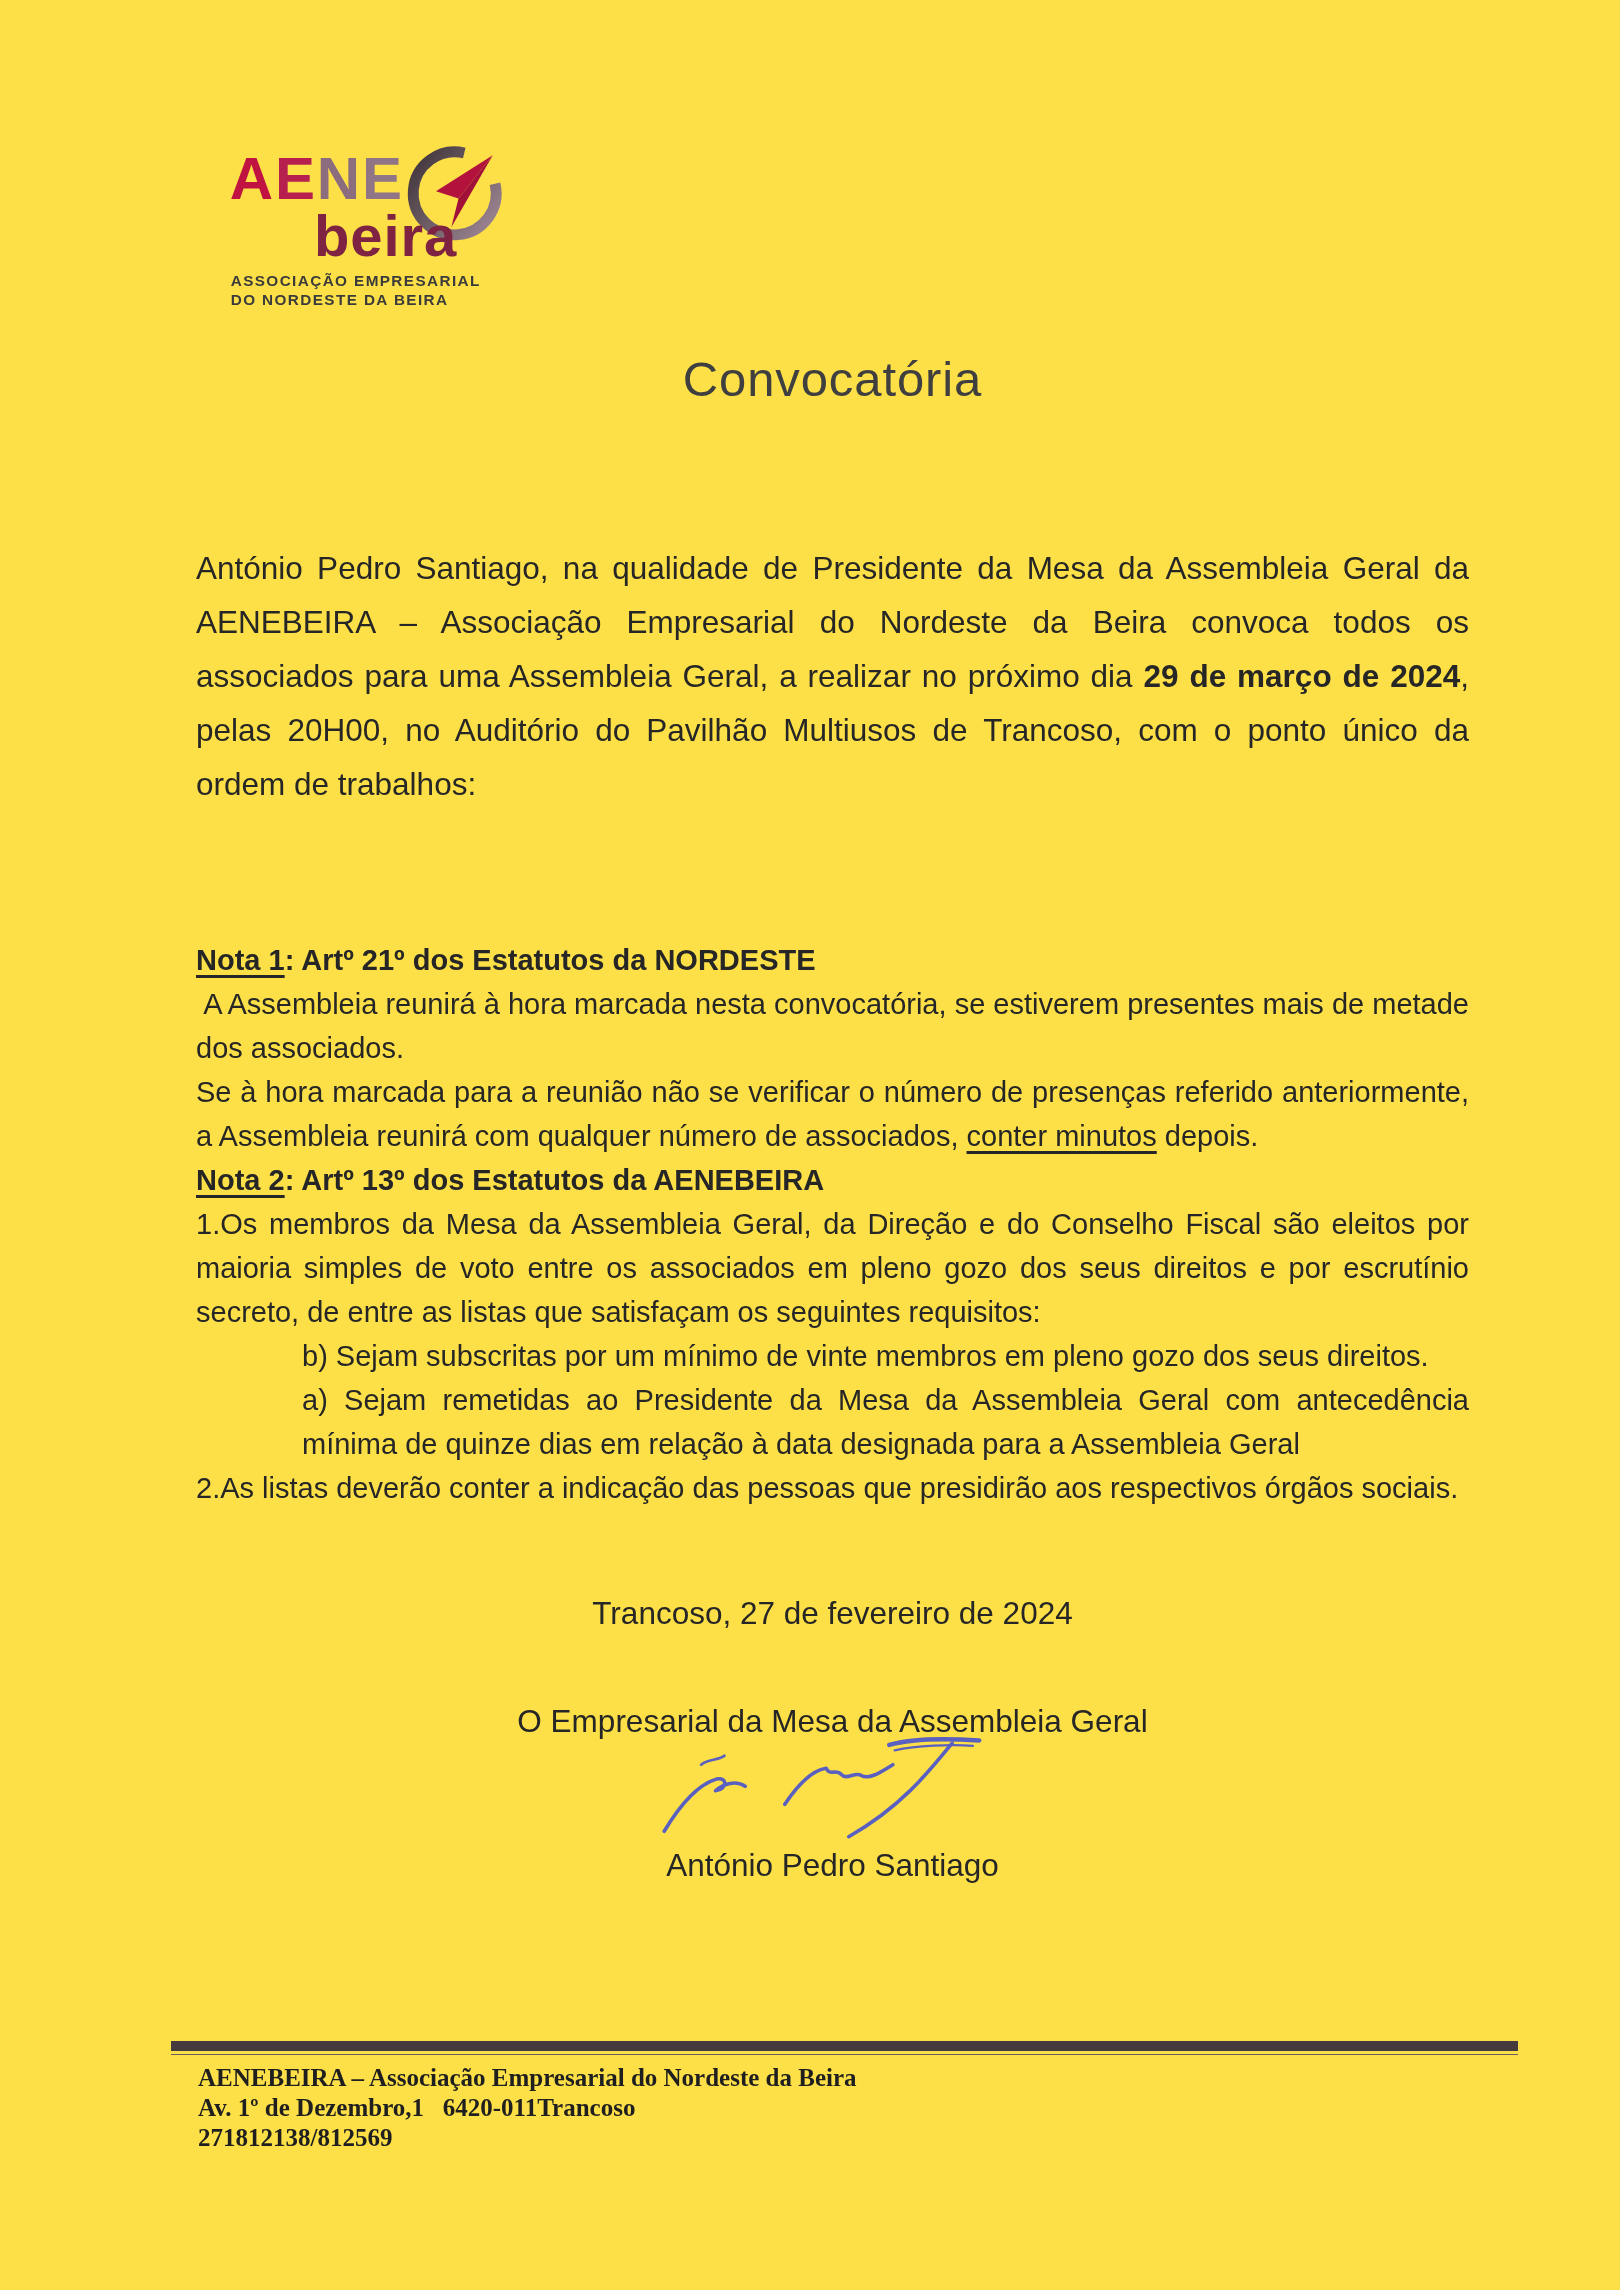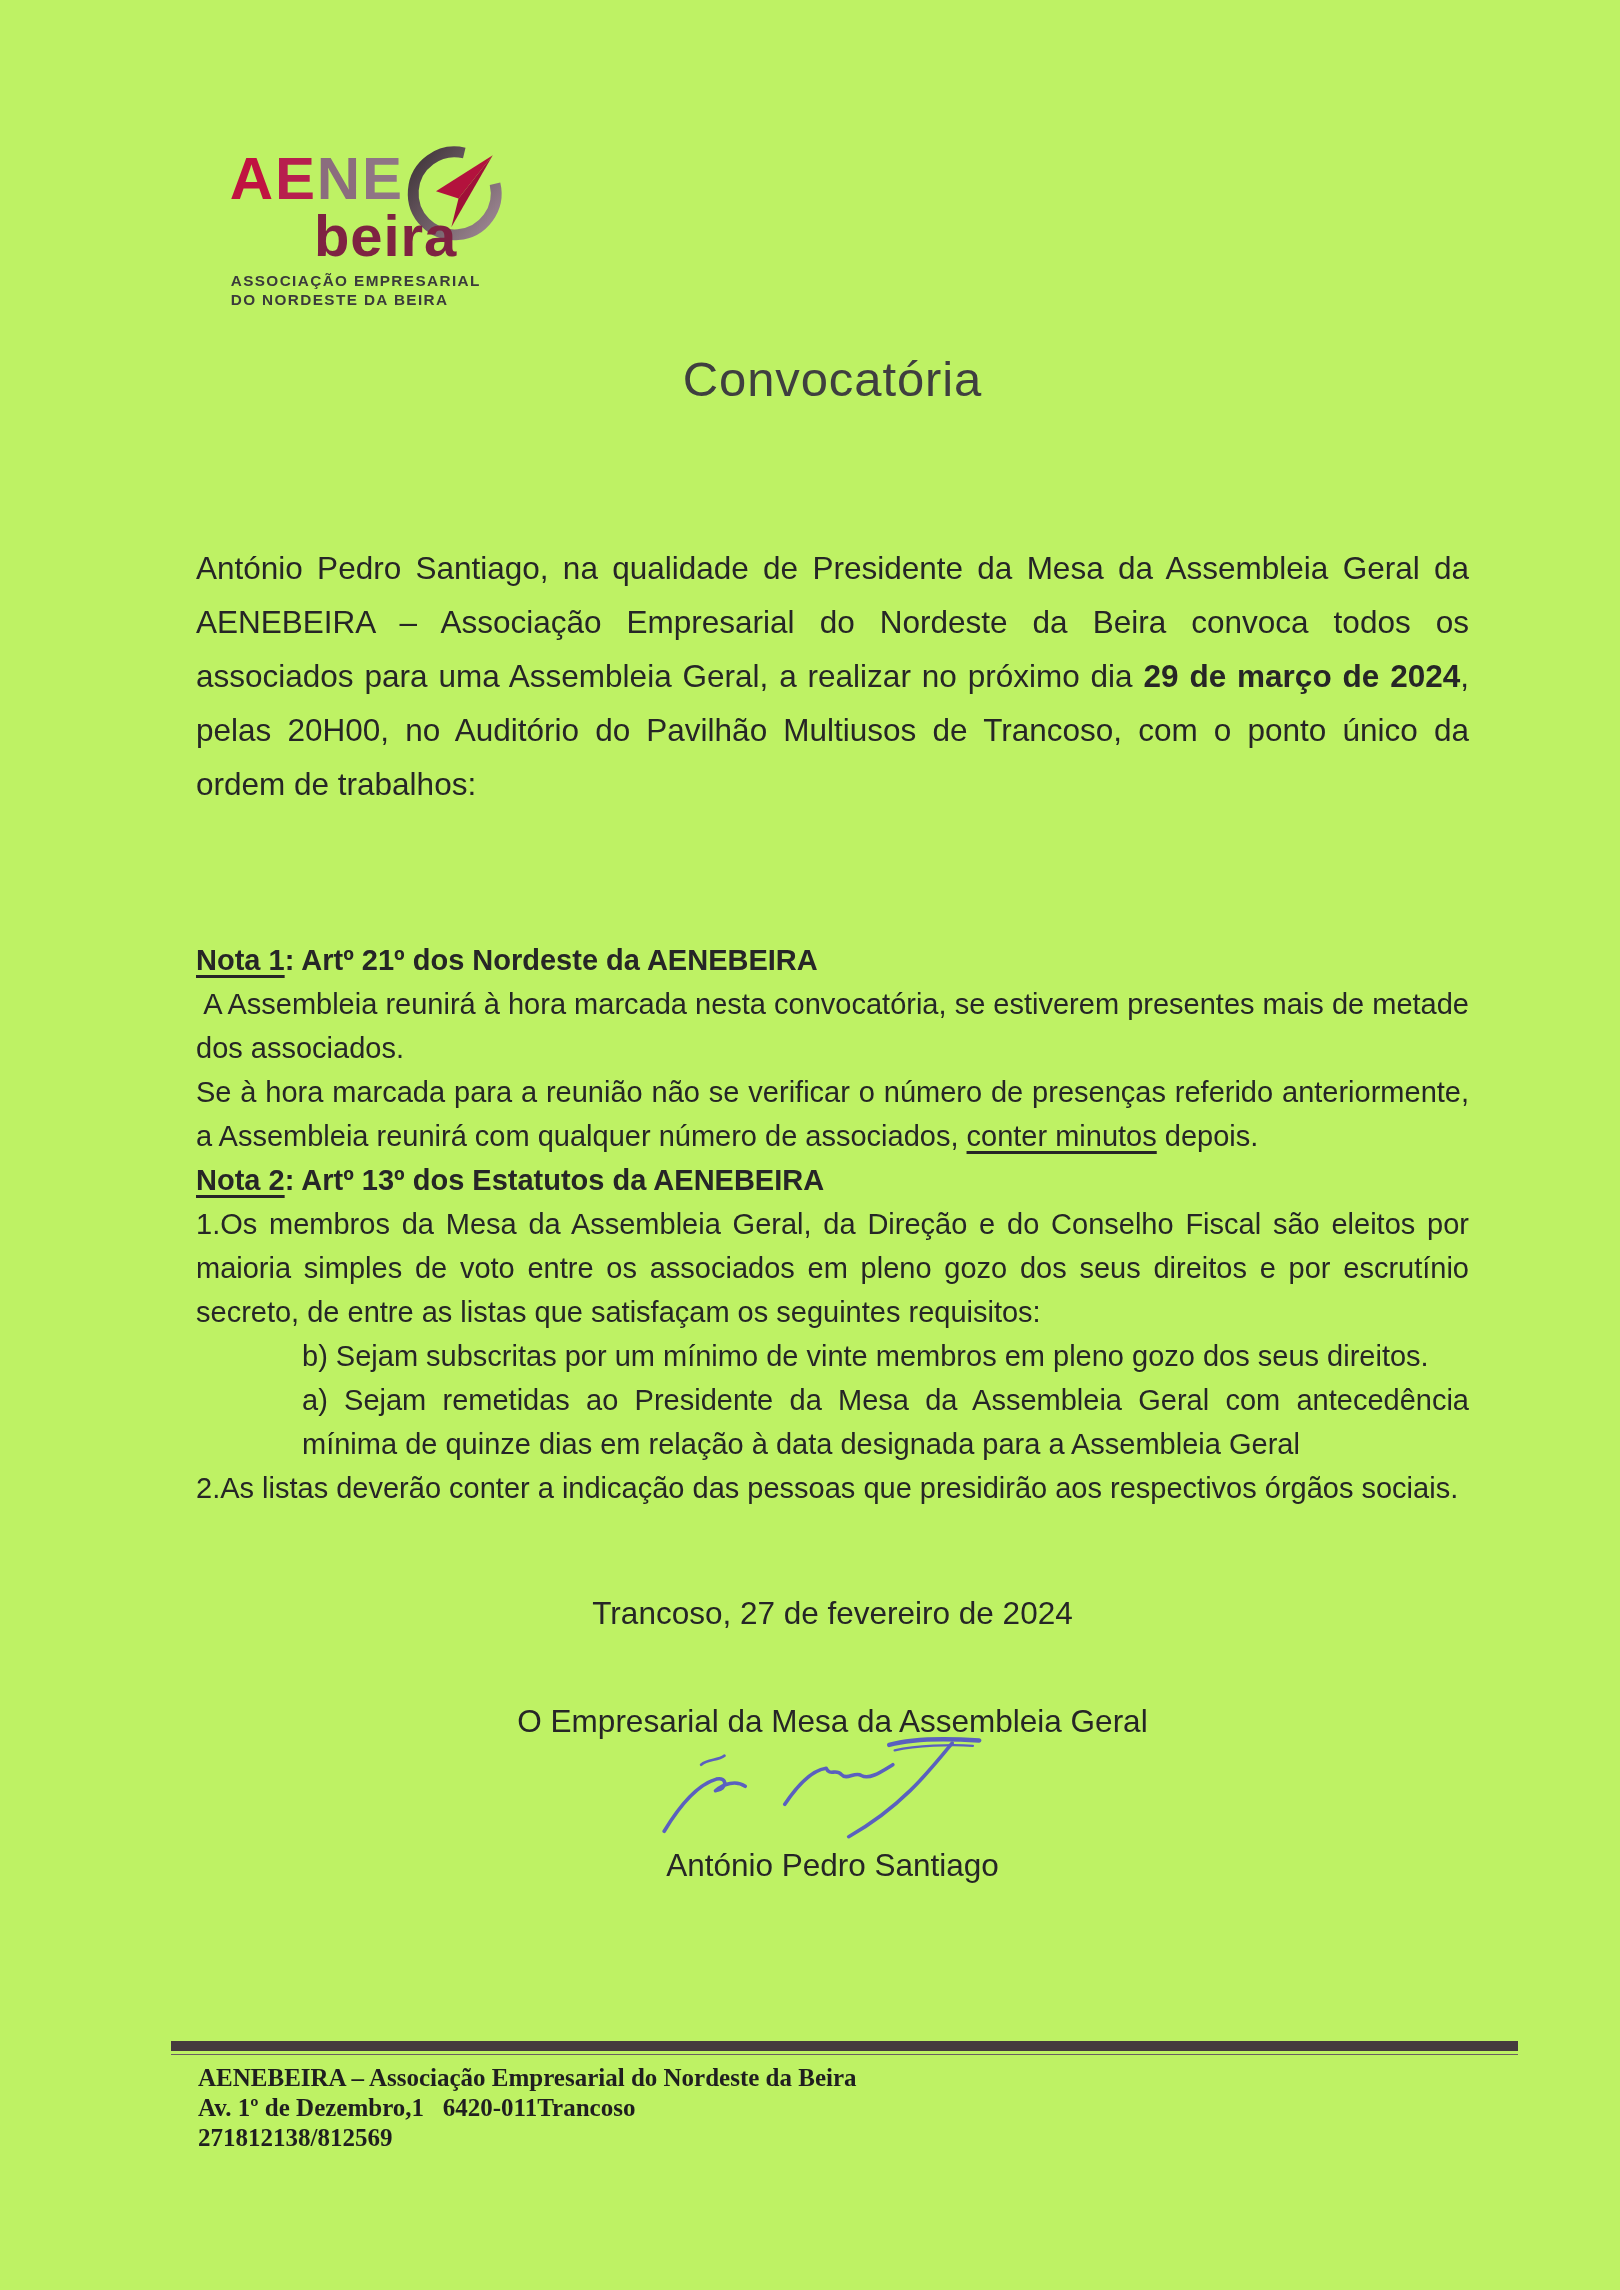--- a/index.html
+++ b/index.html
@@ -11,21 +11,21 @@
     --logo-gray:#3b3b3b;
     --ink:#262626;
     --title-ink:#3f3f3f;
     --signature-blue:#5a60bf;
     --rule-color:#453a3e;
   }
   html,body{margin:0;padding:0;background:#888;}
   .page{
     position:relative;
     width:1620px;height:2291px;
-    background:#bef264;
+    background:#fde047;
     font-family:"Liberation Sans", sans-serif;
     color:var(--ink);
     overflow:hidden;
     margin:0 auto;
   }
   
   .logo{position:absolute;left:228px;top:144px;width:324px;height:180px;}
   .logo-aene{position:absolute;left:1.8px;top:5.4px;font-size:60px;font-weight:bold;letter-spacing:1.8px;line-height:1;}
   .logo-aene .al0{color:var(--logo-red);}
   .logo-aene .al1{color:var(--logo-red2);}
@@ -86,21 +86,21 @@
       <div>DO NORDESTE DA BEIRA</div>
     </div>
   </div>
 
   <div class="doc-title">Convocatória</div>
 
   <p class="col intro"><span>António Pedro Santiago, na qualidade de Presidente da Mesa da Assembleia Geral da AENEBEIRA – Associação Empresarial do Nordeste da Beira convoca todos os associados para uma Assembleia Geral, a realizar no próximo dia </span><b>29 de março de 2024</b><span>, pelas 20H00, no Auditório do Pavilhão Multiusos de Trancoso, com o ponto único da ordem de trabalhos:</span></p>
 
 
   <div class="col notes">
-    <p class="note-head"><span class="u">Nota 1</span><span>: Artº 21º dos Nordeste da AENEBEIRA</span></p>
+    <p class="note-head"><span class="u">Nota 1</span><span>: Artº 21º dos Estatutos da NORDESTE</span></p>
     <p class="lead-indent">A Assembleia reunirá à hora marcada nesta convocatória, se estiverem presentes mais de metade dos associados.</p>
     <p><span>Se à hora marcada para a reunião não se verificar o número de presenças referido anteriormente, a Assembleia reunirá com qualquer número de associados, </span><span class="u">conter minutos</span><span> depois.</span></p>
     <p class="note-head"><span class="u">Nota 2</span><span>: Artº 13º dos Estatutos da AENEBEIRA</span></p>
     <p>1.Os membros da Mesa da Assembleia Geral, da Direção e do Conselho Fiscal são eleitos por maioria simples de voto entre os associados em pleno gozo dos seus direitos e por escrutínio secreto, de entre as listas que satisfaçam os seguintes requisitos:</p>
     <p class="indent">b) Sejam subscritas por um mínimo de vinte membros em pleno gozo dos seus direitos.</p>
     <p class="indent">a) Sejam remetidas ao Presidente da Mesa da Assembleia Geral com antecedência mínima de quinze dias em relação à data designada para a Assembleia Geral</p>
     <p>2.As listas deverão conter a indicação das pessoas que presidirão aos respectivos órgãos sociais.</p>
   </div>
 
   <div class="center-line dateline">Trancoso, 27 de fevereiro de 2024</div>

